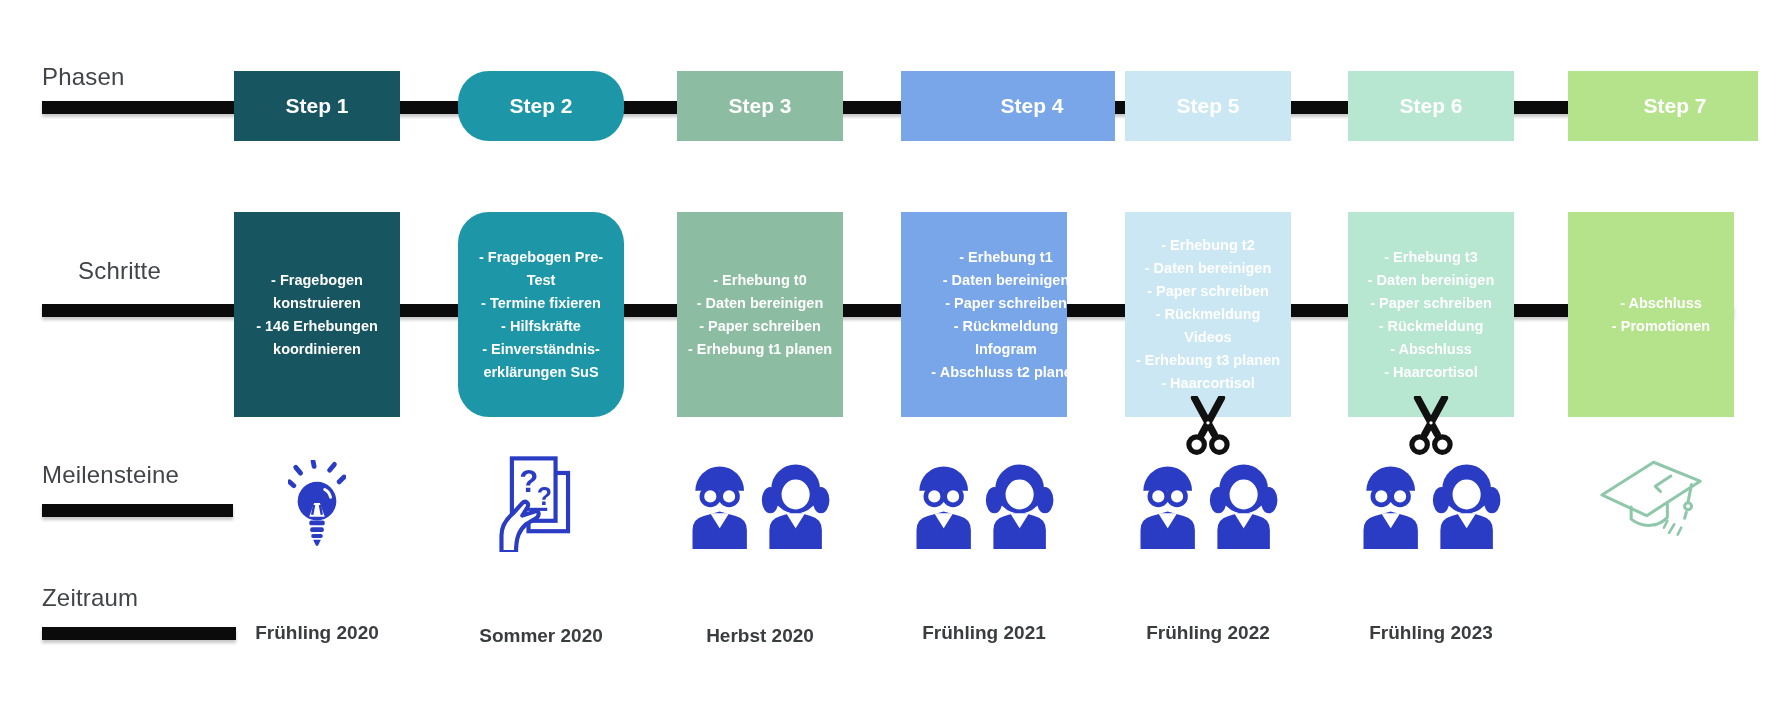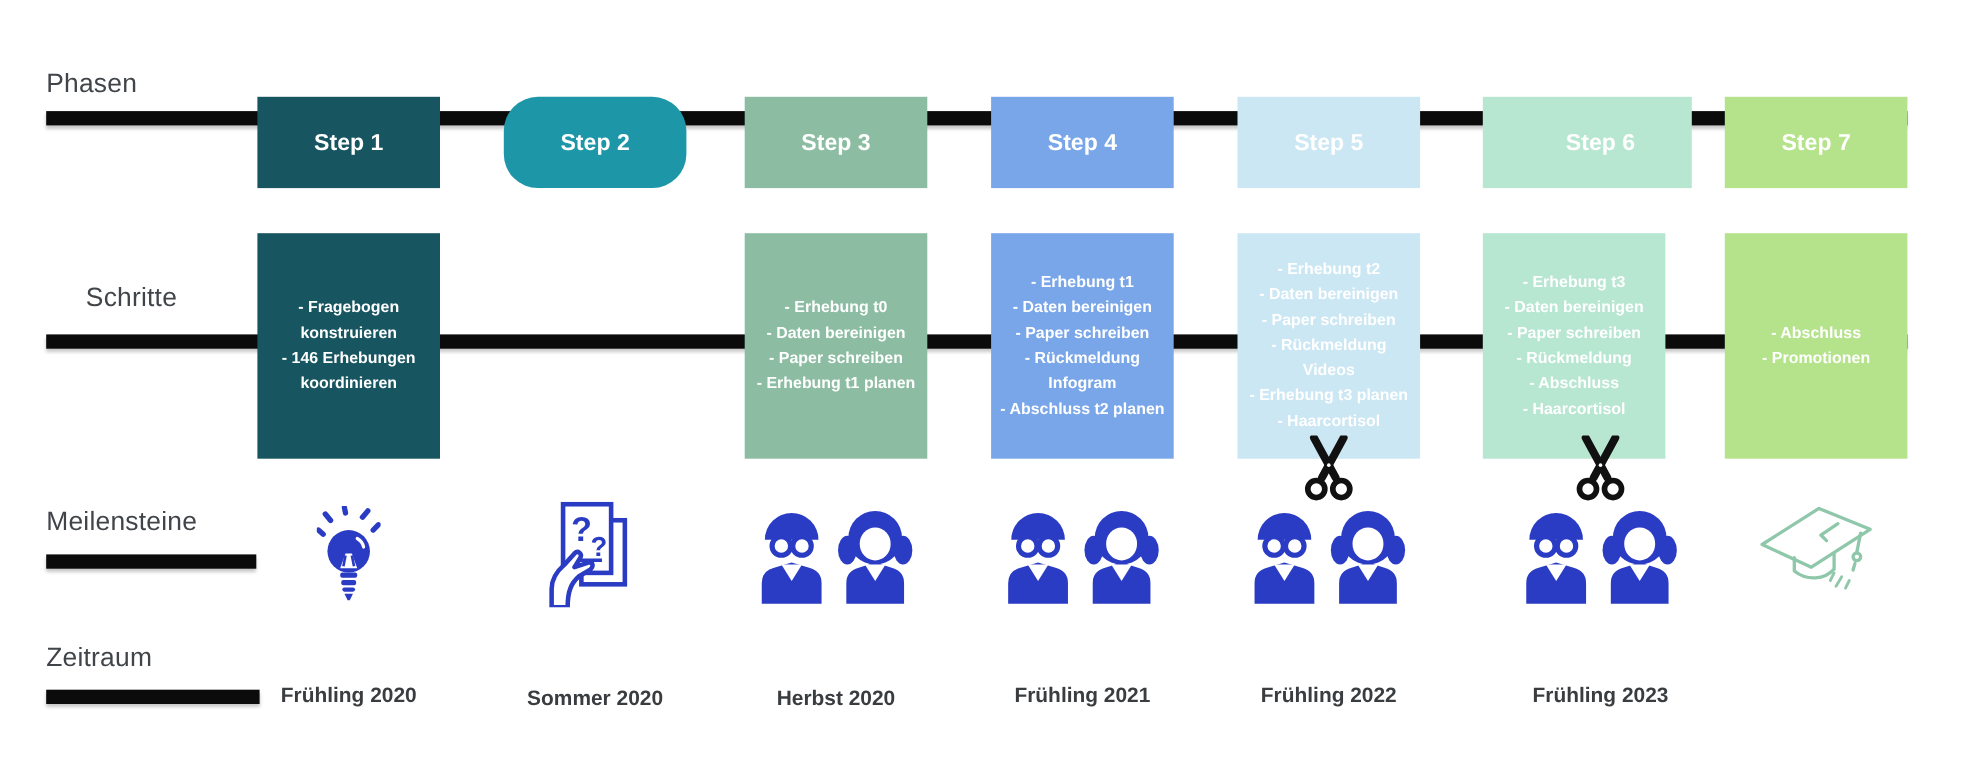--- a/index.html
+++ b/index.html
@@ -15,30 +15,30 @@
   .row-label{position:absolute;left:42px;font-size:24px;font-weight:normal;color:var(--label-gray);letter-spacing:.2px;z-index:2;}
   .lbl-phasen{top:63px;} .lbl-schritte{top:257px;margin-left:36px;} .lbl-meilensteine{top:461px;} .lbl-zeitraum{top:584px;}
 
   .tl{position:absolute;height:13px;background:var(--timeline-black);box-shadow:0 3px 3px rgba(0,0,0,.22);z-index:1;}
   .tl-phasen{left:42px;top:101px;width:1692px;}
   .tl-schritte{left:42px;top:304px;width:1692px;}
   .tl-meilensteine{left:42px;top:504px;width:191px;}
   .tl-zeitraum{left:42px;top:627px;width:194px;}
 
   .col1{left:234px;} .col2{left:458px;} .col3{left:677px;} .col4{left:901px;}
-  .col5{left:1125px;} .col6{left:1348px;padding-left:24px;} .col7{left:1568px;}
-
-  .phase-box{position:absolute;top:88px;width:166px;height:83px;display:flex;align-items:center;justify-content:center;
+  .col5{left:1125px;} .col6{left:1348px;} .col7{left:1568px;}
+
+  .phase-box{position:absolute;top:71px;width:166px;height:70px;display:flex;align-items:center;justify-content:center;
     color:var(--box-text);font-size:21px;font-weight:bold;z-index:2;}
   .task-box{position:absolute;top:212px;width:166px;height:205px;display:flex;flex-direction:column;align-items:center;justify-content:center;
     color:var(--box-text);font-size:14.5px;font-weight:bold;line-height:23px;text-align:center;z-index:2;box-sizing:border-box;padding:0 4px;}
   .task-line{white-space:nowrap;}
 
   .bg1{background:var(--step1);} .bg2{background:var(--step2);border-radius:31px;} .bg3{background:var(--step3);}
-  .bg4{background:var(--step4);} .bg5{background:var(--step5);} .bg6{background:var(--step6);} .bg7{background:var(--step7);}
+  .bg4{background:var(--step4);padding-left:48px;} .bg5{background:var(--step5);} .bg6{background:var(--step6);} .bg7{background:var(--step7);padding-left:24px;}
 
   .milestone{position:absolute;width:166px;display:flex;justify-content:center;z-index:2;}
   .ms-bulb{top:460px;} .ms-papers{top:448px;} .ms-kids{top:452px;} .ms-cap{top:448px;}
   .scissors{position:absolute;top:396px;width:166px;display:flex;justify-content:center;z-index:3;}
 
   .date{position:absolute;top:622px;width:166px;text-align:center;font-size:19px;font-weight:700;color:var(--date-gray);z-index:2;white-space:nowrap;}
 </style>
 </head>
 <body>
 
@@ -74,20 +74,28 @@
     </div>
   <div class="phase-box bg7 col7">
       <span>Step 7</span>
     </div>
 
   <div class="task-box bg1 col1">
     <div class="task-line">- Fragebogen</div>
     <div class="task-line">konstruieren</div>
     <div class="task-line">- 146 Erhebungen</div>
     <div class="task-line">koordinieren</div>
+  </div>
+  <div class="task-box bg2 col2">
+    <div class="task-line">- Fragebogen Pre-</div>
+    <div class="task-line">Test</div>
+    <div class="task-line">- Termine fixieren</div>
+    <div class="task-line">- Hilfskräfte</div>
+    <div class="task-line">- Einverständnis-</div>
+    <div class="task-line">erklärungen SuS</div>
   </div>
   <div class="task-box bg3 col3">
     <div class="task-line">- Erhebung t0</div>
     <div class="task-line">- Daten bereinigen</div>
     <div class="task-line">- Paper schreiben</div>
     <div class="task-line">- Erhebung t1 planen</div>
   </div>
   <div class="task-box bg4 col4">
     <div class="task-line">- Erhebung t1</div>
     <div class="task-line">- Daten bereinigen</div>

